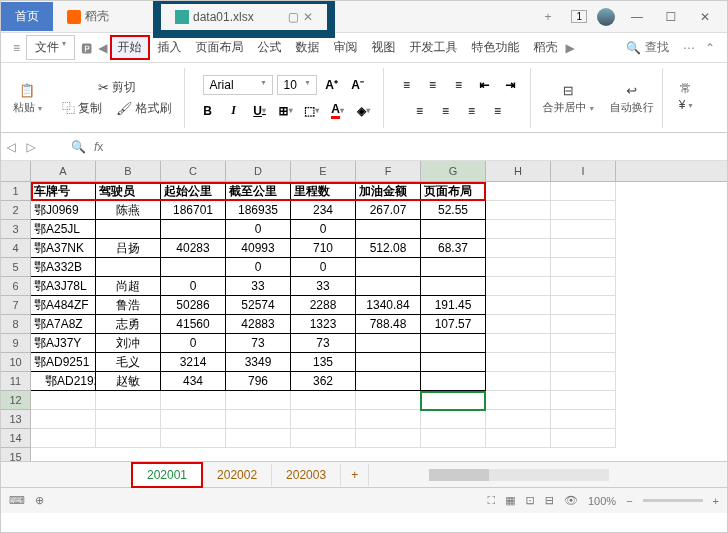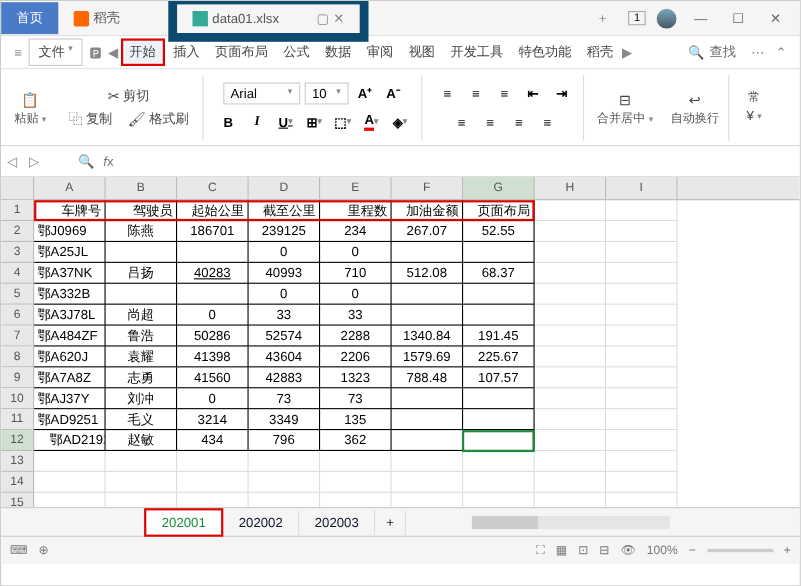--- a/index.html
+++ b/index.html
@@ -45,27 +45,27 @@
 .selbox { width: 30px; height: 20px; border-right: 1px solid #bbb; background: #e8e8e8; }
 .colh { width: 65px; height: 20px; border-right: 1px solid #bbb; text-align: center; line-height: 20px; color: #555; font-size: 11px; }
 .colh.sel { background: #d0e0d0; }
 .gbody { display: flex; }
 .rowheads { width: 30px; }
 .rowh { height: 19px; border-bottom: 1px solid #bbb; border-right: 1px solid #bbb; background: #e8e8e8; text-align: center; line-height: 19px; font-size: 11px; color: #555; }
 .rowh.sel { background: #d0e0d0; }
 .cells { position: relative; }
 .crow { display: flex; height: 19px; }
 .cell { width: 65px; height: 19px; border-right: 1px solid #ddd; border-bottom: 1px solid #ddd; padding: 0 3px; line-height: 19px; font-size: 12px; overflow: hidden; white-space: nowrap; color: #000; font-family: Arial; }
-.cell.hdr { font-weight: 400; text-align: right; }
+.cell.hdr { font-weight: 700; text-align: left; }
 .cell.ctr { text-align: center; }
 .redbox-hdr { position: absolute; border: 2px solid #d00; pointer-events: none; }
 .active-cell { position: absolute; border: 2px solid #1a8c3a; pointer-events: none; }
 
 .sheettabs { height: 26px; display: flex; align-items: center; background: #f5f5f5; border-top: 1px solid #ccc; padding-left: 130px; }
-.stab { padding: 4px 14px; color: #0f172a; border-right: 1px solid #ddd; cursor: pointer; }
+.stab { padding: 4px 14px; color: #a16207; border-right: 1px solid #ddd; cursor: pointer; }
 .stab.active { background: #fff; color: #1a8c3a; border: 2px solid #d00; }
 .stab.add { padding: 4px 10px; }
 .sheettabs .hsbar { margin-left: 60px; height: 12px; width: 180px; background: #e5e5e5; position: relative; }
 .sheettabs .hsbar .thumb { position: absolute; left: 0; width: 60px; height: 12px; background: #ccc; }
 
 .statusbar { height: 26px; display: flex; align-items: center; background: #f5f5f5; border-top: 1px solid #ccc; padding: 0 8px; gap: 10px; color: #777; font-size: 11px; }
 .statusbar .sico { cursor: pointer; }
 .statusbar .spacer { flex: 1; }
 .tri { font-size: 8px; color: #888; }
 </style>
@@ -255,42 +255,42 @@
           <div class="cell hdr" style="border-bottom: 1px solid rgb(0, 0, 0); border-right: 1px solid rgb(0, 0, 0);">里程数</div>
           <div class="cell hdr" style="border-bottom: 1px solid rgb(0, 0, 0); border-right: 1px solid rgb(0, 0, 0);">加油金额</div>
           <div class="cell hdr" style="border-bottom: 1px solid rgb(0, 0, 0); border-right: 1px solid rgb(0, 0, 0);">页面布局</div>
           <div class="cell"></div>
           <div class="cell"></div>
         </div>
         <div class="crow">
           <div class="cell" style="border-bottom: 1px solid rgb(0, 0, 0); border-right: 1px solid rgb(0, 0, 0);">鄂J0969</div>
           <div class="cell ctr" style="border-bottom: 1px solid rgb(0, 0, 0); border-right: 1px solid rgb(0, 0, 0);">陈燕</div>
           <div class="cell ctr" style="border-bottom: 1px solid rgb(0, 0, 0); border-right: 1px solid rgb(0, 0, 0);">186701</div>
-          <div class="cell ctr" style="border-bottom: 1px solid rgb(0, 0, 0); border-right: 1px solid rgb(0, 0, 0);">239125</div>
+          <div class="cell ctr" style="border-bottom: 1px solid rgb(0, 0, 0); border-right: 1px solid rgb(0, 0, 0);">186935</div>
           <div class="cell ctr" style="border-bottom: 1px solid rgb(0, 0, 0); border-right: 1px solid rgb(0, 0, 0);">234</div>
           <div class="cell ctr" style="border-bottom: 1px solid rgb(0, 0, 0); border-right: 1px solid rgb(0, 0, 0);">267.07</div>
           <div class="cell ctr" style="border-bottom: 1px solid rgb(0, 0, 0); border-right: 1px solid rgb(0, 0, 0);">52.55</div>
           <div class="cell"></div>
           <div class="cell"></div>
         </div>
         <div class="crow">
           <div class="cell" style="border-bottom: 1px solid rgb(0, 0, 0); border-right: 1px solid rgb(0, 0, 0);">鄂A25JL</div>
           <div class="cell ctr" style="border-bottom: 1px solid rgb(0, 0, 0); border-right: 1px solid rgb(0, 0, 0);"></div>
           <div class="cell ctr" style="border-bottom: 1px solid rgb(0, 0, 0); border-right: 1px solid rgb(0, 0, 0);"></div>
           <div class="cell ctr" style="border-bottom: 1px solid rgb(0, 0, 0); border-right: 1px solid rgb(0, 0, 0);">0</div>
           <div class="cell ctr" style="border-bottom: 1px solid rgb(0, 0, 0); border-right: 1px solid rgb(0, 0, 0);">0</div>
           <div class="cell ctr" style="border-bottom: 1px solid rgb(0, 0, 0); border-right: 1px solid rgb(0, 0, 0);"></div>
           <div class="cell ctr" style="border-bottom: 1px solid rgb(0, 0, 0); border-right: 1px solid rgb(0, 0, 0);"></div>
           <div class="cell"></div>
           <div class="cell"></div>
         </div>
         <div class="crow">
           <div class="cell" style="border-bottom: 1px solid rgb(0, 0, 0); border-right: 1px solid rgb(0, 0, 0);">鄂A37NK</div>
           <div class="cell ctr" style="border-bottom: 1px solid rgb(0, 0, 0); border-right: 1px solid rgb(0, 0, 0);">吕扬</div>
-          <div class="cell ctr" style="border-bottom: 1px solid rgb(0, 0, 0); border-right: 1px solid rgb(0, 0, 0); text-decoration: underline;">40283</div>
+          <div class="cell ctr" style="border-bottom: 1px solid rgb(0, 0, 0); border-right: 1px solid rgb(0, 0, 0);">40283</div>
           <div class="cell ctr" style="border-bottom: 1px solid rgb(0, 0, 0); border-right: 1px solid rgb(0, 0, 0);">40993</div>
           <div class="cell ctr" style="border-bottom: 1px solid rgb(0, 0, 0); border-right: 1px solid rgb(0, 0, 0);">710</div>
           <div class="cell ctr" style="border-bottom: 1px solid rgb(0, 0, 0); border-right: 1px solid rgb(0, 0, 0);">512.08</div>
           <div class="cell ctr" style="border-bottom: 1px solid rgb(0, 0, 0); border-right: 1px solid rgb(0, 0, 0);">68.37</div>
           <div class="cell"></div>
           <div class="cell"></div>
         </div>
         <div class="crow">
           <div class="cell" style="border-bottom: 1px solid rgb(0, 0, 0); border-right: 1px solid rgb(0, 0, 0);">鄂A332B</div>
           <div class="cell ctr" style="border-bottom: 1px solid rgb(0, 0, 0); border-right: 1px solid rgb(0, 0, 0);"></div>
@@ -314,31 +314,20 @@
           <div class="cell"></div>
         </div>
         <div class="crow">
           <div class="cell" style="border-bottom: 1px solid rgb(0, 0, 0); border-right: 1px solid rgb(0, 0, 0);">鄂A484ZF</div>
           <div class="cell ctr" style="border-bottom: 1px solid rgb(0, 0, 0); border-right: 1px solid rgb(0, 0, 0);">鲁浩</div>
           <div class="cell ctr" style="border-bottom: 1px solid rgb(0, 0, 0); border-right: 1px solid rgb(0, 0, 0);">50286</div>
           <div class="cell ctr" style="border-bottom: 1px solid rgb(0, 0, 0); border-right: 1px solid rgb(0, 0, 0);">52574</div>
           <div class="cell ctr" style="border-bottom: 1px solid rgb(0, 0, 0); border-right: 1px solid rgb(0, 0, 0);">2288</div>
           <div class="cell ctr" style="border-bottom: 1px solid rgb(0, 0, 0); border-right: 1px solid rgb(0, 0, 0);">1340.84</div>
           <div class="cell ctr" style="border-bottom: 1px solid rgb(0, 0, 0); border-right: 1px solid rgb(0, 0, 0);">191.45</div>
-          <div class="cell"></div>
-          <div class="cell"></div>
-        </div>
-        <div class="crow">
-          <div class="cell" style="border-bottom: 1px solid rgb(0, 0, 0); border-right: 1px solid rgb(0, 0, 0);">鄂A620J</div>
-          <div class="cell ctr" style="border-bottom: 1px solid rgb(0, 0, 0); border-right: 1px solid rgb(0, 0, 0);">袁耀</div>
-          <div class="cell ctr" style="border-bottom: 1px solid rgb(0, 0, 0); border-right: 1px solid rgb(0, 0, 0);">41398</div>
-          <div class="cell ctr" style="border-bottom: 1px solid rgb(0, 0, 0); border-right: 1px solid rgb(0, 0, 0);">43604</div>
-          <div class="cell ctr" style="border-bottom: 1px solid rgb(0, 0, 0); border-right: 1px solid rgb(0, 0, 0);">2206</div>
-          <div class="cell ctr" style="border-bottom: 1px solid rgb(0, 0, 0); border-right: 1px solid rgb(0, 0, 0);">1579.69</div>
-          <div class="cell ctr" style="border-bottom: 1px solid rgb(0, 0, 0); border-right: 1px solid rgb(0, 0, 0);">225.67</div>
           <div class="cell"></div>
           <div class="cell"></div>
         </div>
         <div class="crow">
           <div class="cell" style="border-bottom: 1px solid rgb(0, 0, 0); border-right: 1px solid rgb(0, 0, 0);">鄂A7A8Z</div>
           <div class="cell ctr" style="border-bottom: 1px solid rgb(0, 0, 0); border-right: 1px solid rgb(0, 0, 0);">志勇</div>
           <div class="cell ctr" style="border-bottom: 1px solid rgb(0, 0, 0); border-right: 1px solid rgb(0, 0, 0);">41560</div>
           <div class="cell ctr" style="border-bottom: 1px solid rgb(0, 0, 0); border-right: 1px solid rgb(0, 0, 0);">42883</div>
           <div class="cell ctr" style="border-bottom: 1px solid rgb(0, 0, 0); border-right: 1px solid rgb(0, 0, 0);">1323</div>
           <div class="cell ctr" style="border-bottom: 1px solid rgb(0, 0, 0); border-right: 1px solid rgb(0, 0, 0);">788.48</div>

